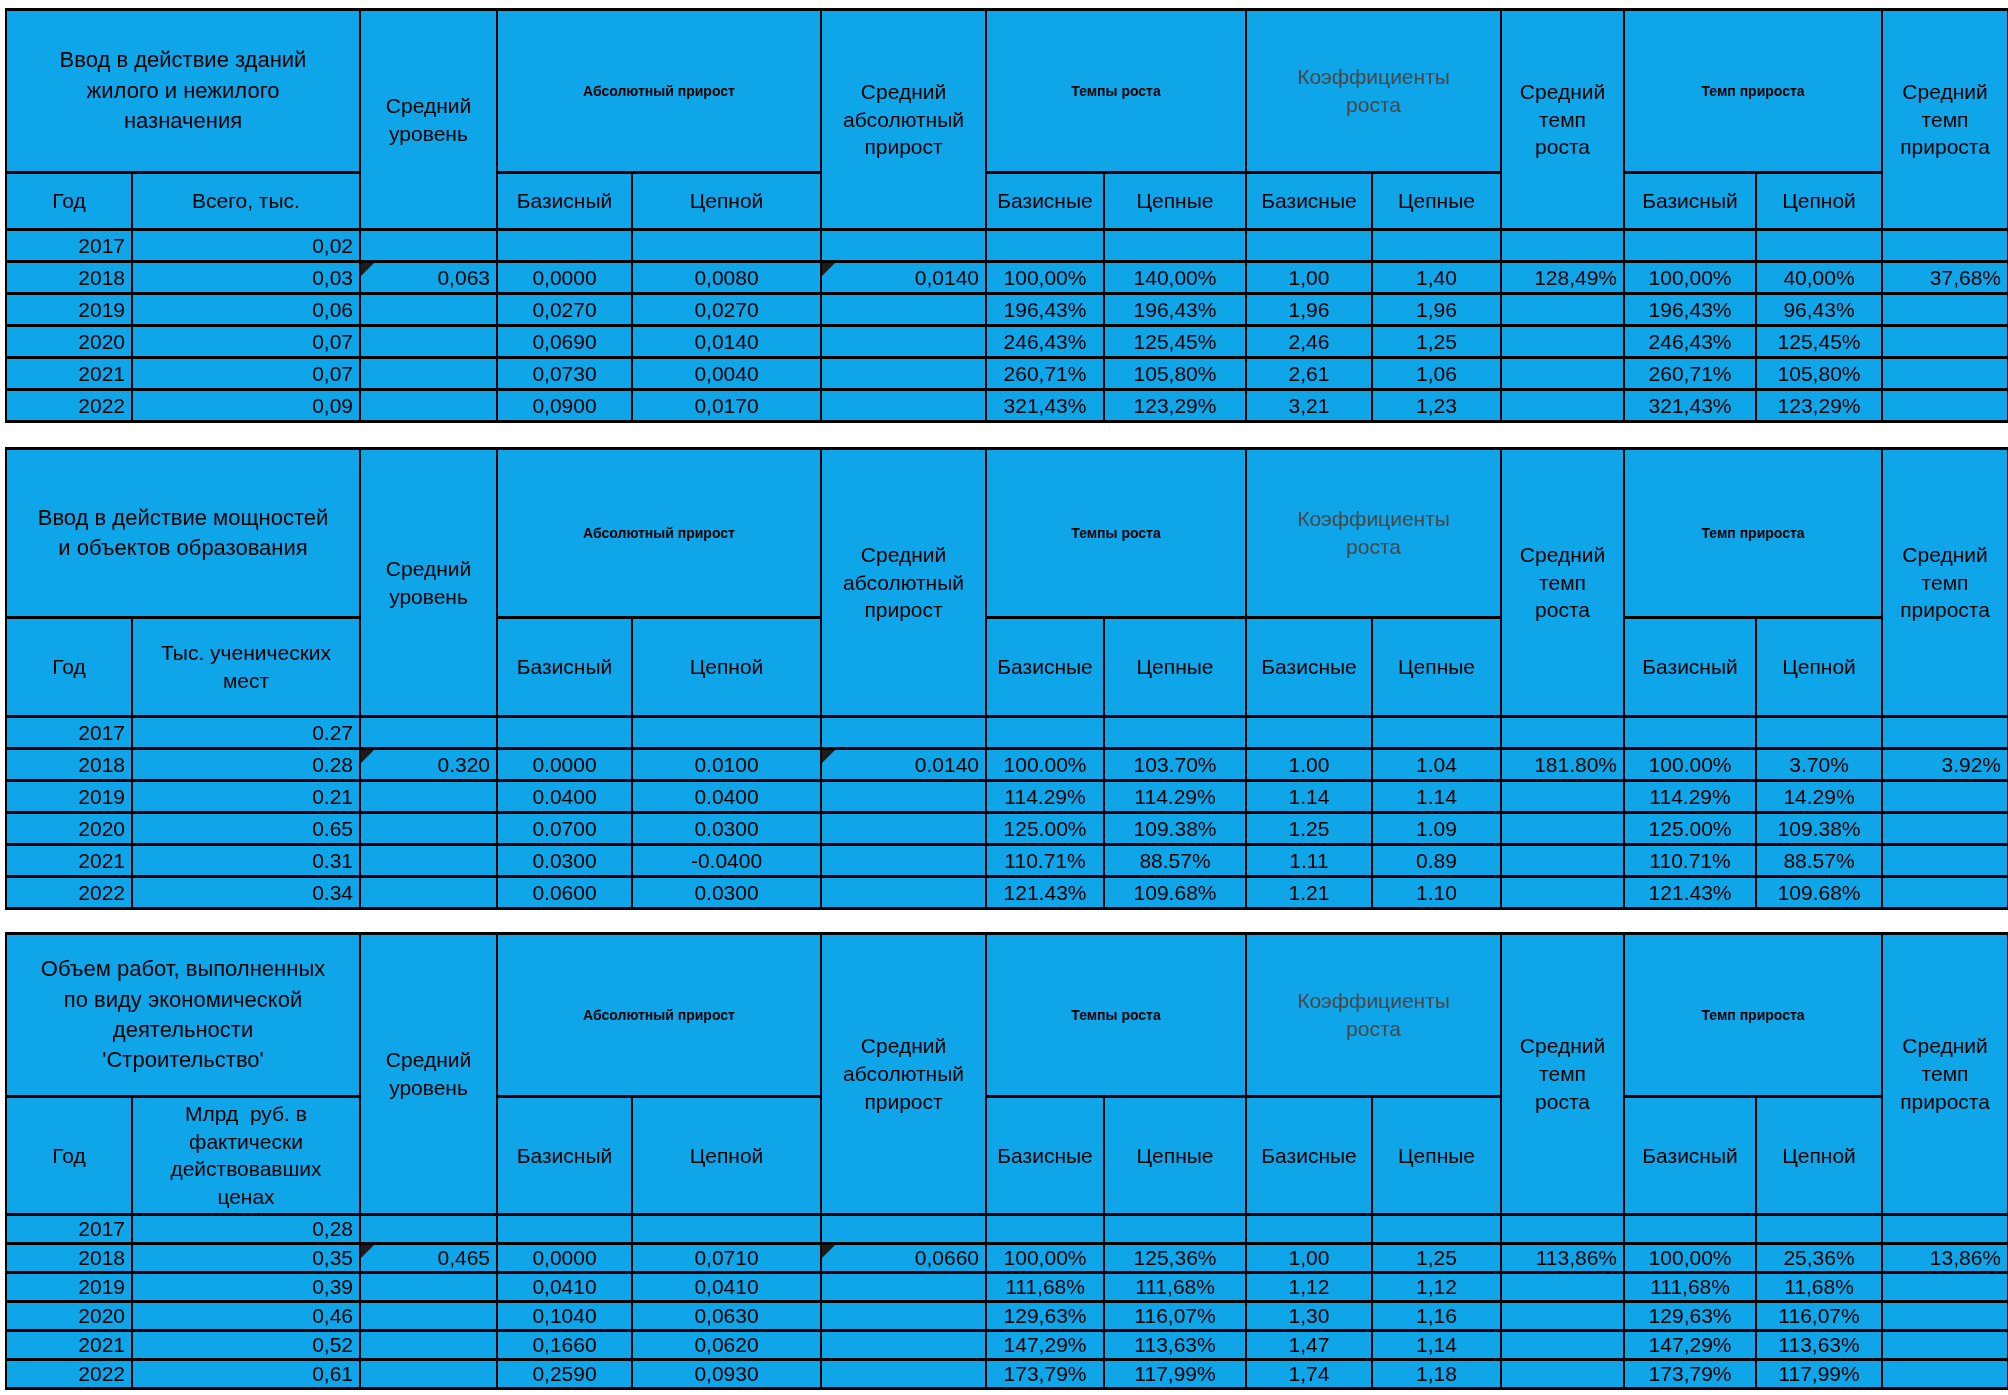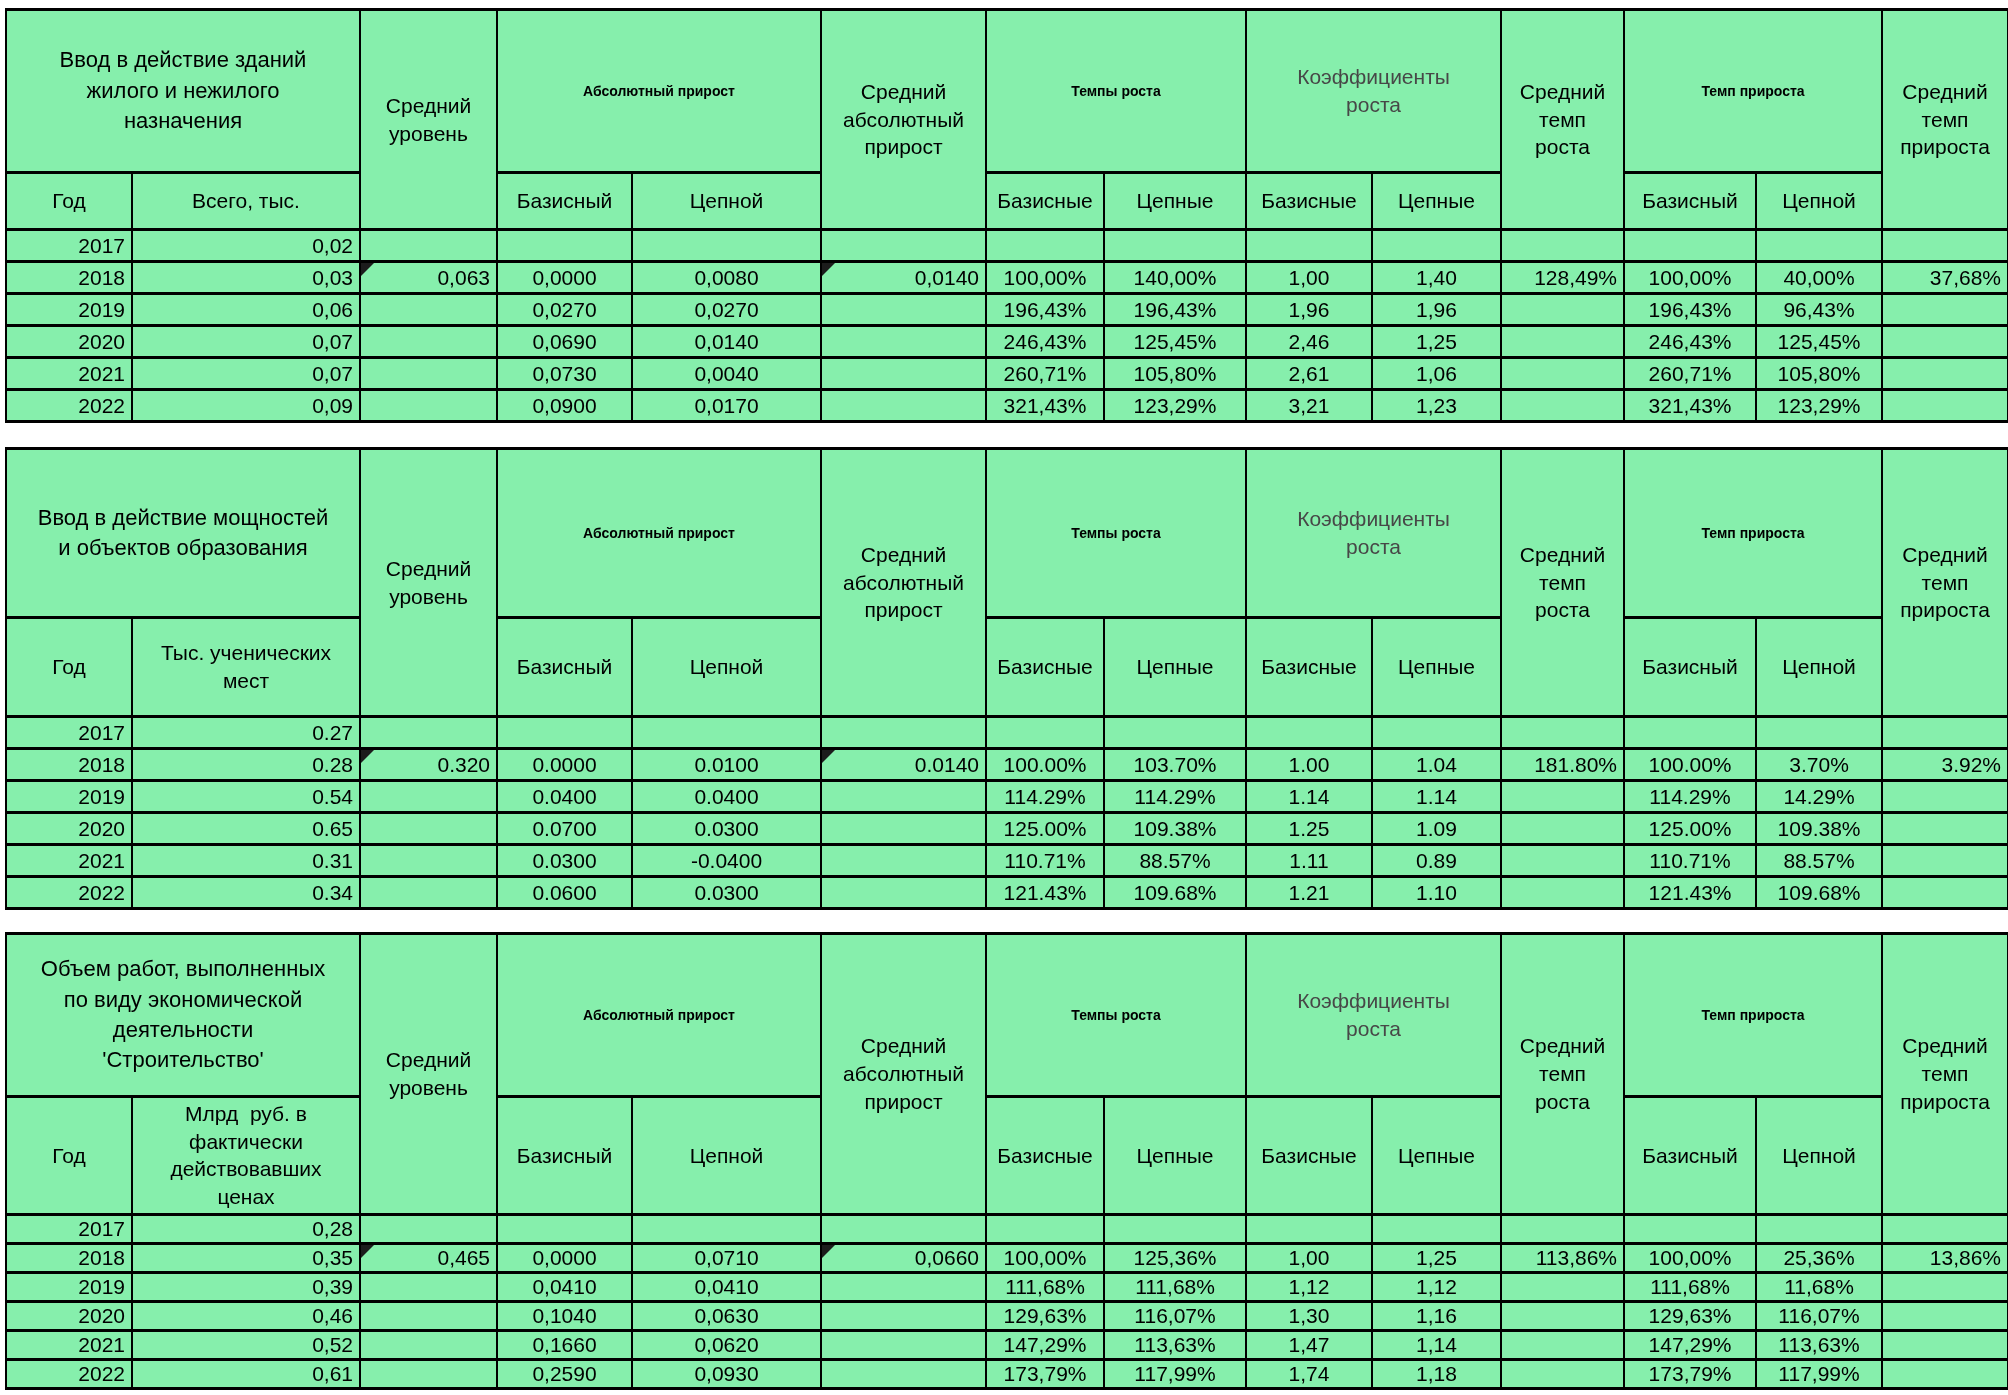--- a/index.html
+++ b/index.html
@@ -13,21 +13,21 @@
     overflow: hidden;
     font-family: "Liberation Sans", sans-serif;
     color: #000;
   }
   #sheet { padding: 8px 3px 0 5px; }
 
   table.stat-table {
     border-collapse: collapse;
     table-layout: fixed;
     width: 2000px;
-    background: #86efac;
+    background: #0ea5e9;
   }
   .stat-table th, .stat-table td {
     border: 2px solid #000;
     border-top-width: 3px;
     border-bottom-width: 3px;
     overflow: hidden;
   }
   .stat-table thead th {
     font-size: 21px;
     font-weight: normal;
@@ -308,21 +308,21 @@
           <td class="a-c">103.70%</td>
           <td class="a-c">1.00</td>
           <td class="a-c">1.04</td>
           <td class="a-r">181.80%</td>
           <td class="a-c">100.00%</td>
           <td class="a-c">3.70%</td>
           <td class="a-r">3.92%</td>
         </tr>
         <tr>
           <td class="a-r">2019</td>
-          <td class="a-r">0.54</td>
+          <td class="a-r">0.21</td>
           <td class="a-r"></td>
           <td class="a-c">0.0400</td>
           <td class="a-c">0.0400</td>
           <td class="a-r"></td>
           <td class="a-c">114.29%</td>
           <td class="a-c">114.29%</td>
           <td class="a-c">1.14</td>
           <td class="a-c">1.14</td>
           <td class="a-r"></td>
           <td class="a-c">114.29%</td>

